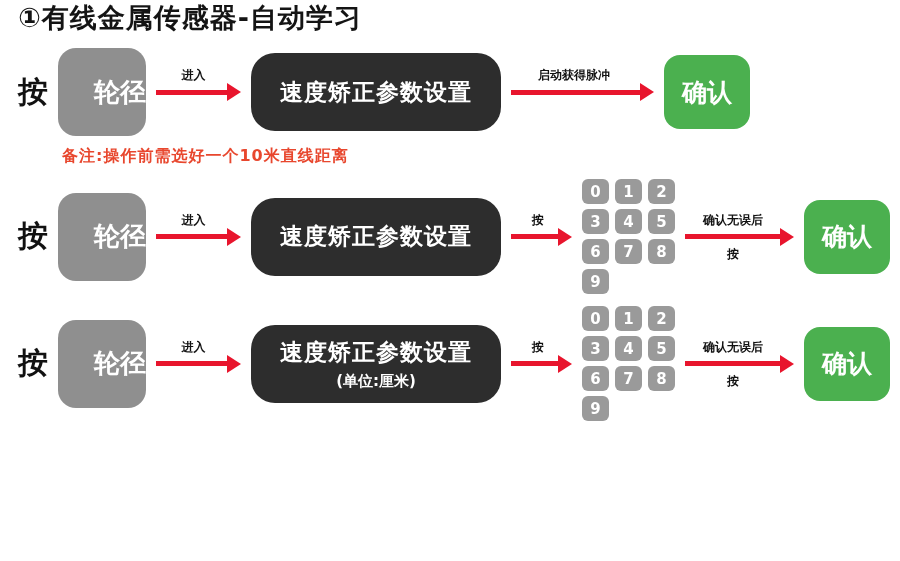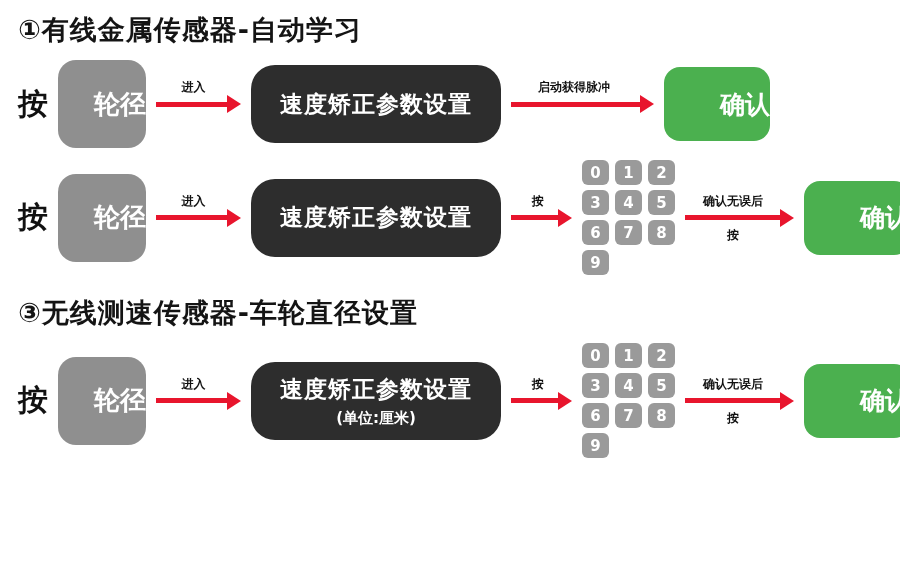--- a/index.html
+++ b/index.html
@@ -1,20 +1,20 @@
 <!DOCTYPE html>
 <html><head>
 <meta charset="utf-8">
 <style>
   * { margin:0; padding:0; box-sizing:border-box; }
   body { background:#ffffff; font-family:"DejaVu Sans","Liberation Sans",sans-serif; }
   .canvas { position:relative; width:900px; height:561px; background:#ffffff; overflow:hidden; color:#111; }
 
   .title { font-size:27px; font-weight:bold; color:#141414; margin-left:18px; letter-spacing:1px; }
-  .s1 .title { padding-top:12px; }
+  .s1 .title { }
   .s2 .title { margin-top:18px; }
   .s3 .title { margin-top:20px; }
 
   .flow { display:flex; align-items:center; gap:10px; padding-left:18px; margin-top:12px; }
 
   .press { font-size:30px; font-weight:bold; color:#111; }
 
   .btn-gray {
     width:88px; height:88px; background:#8f8f8f; border-radius:18px;
     display:flex; align-items:center; justify-content:center; flex:0 0 auto;
@@ -23,22 +23,22 @@
 
   .panel {
     min-width:250px; height:78px; background:#2d2d2d; border-radius:24px;
     display:flex; flex-direction:column; align-items:center; justify-content:center;
     padding:0 24px; flex:0 0 auto;
   }
   .panel .ptitle { color:#ffffff; font-size:23px; font-weight:bold; letter-spacing:1px; white-space:nowrap; }
   .panel .psub { color:#ffffff; font-size:15px; font-weight:bold; margin-top:4px; }
 
   .btn-green {
-    width:106px; height:74px; background:#4bb04f; border-radius:16px;
-    display:flex; align-items:center; justify-content:flex-end; flex:0 0 auto;
+    width:86px; height:74px; background:#4bb04f; border-radius:16px;
+    display:flex; align-items:center; justify-content:center; flex:0 0 auto;
   }
   .btn-green span { color:#ffffff; font-size:25px; font-weight:bold; }
 
   .arrow { position:relative; display:flex; align-items:center; flex:0 0 auto; }
   .shaft { display:inline-block; width:var(--w,70px); height:5px; background:#e8152d; position:relative; margin-right:13px; }
   .shaft::after {
     content:""; position:absolute; right:-13px; top:50%; transform:translateY(-50%);
     border-left:14px solid #e8152d; border-top:9px solid transparent; border-bottom:9px solid transparent;
   }
   .albl { position:absolute; left:44%; transform:translateX(-50%); white-space:nowrap;
@@ -76,20 +76,21 @@
         <span class="ptitle">速度矫正参数设置</span>
       </div>
       <div class="arrow" style="--w:130px">
         <span class="albl top">启动获得脉冲</span>
         <span class="shaft"></span>
       </div>
       <div class="btn-green">
         <span>确认</span>
       </div>
     </div>
+    <div class="note">备注:操作前需选好一个10米直线距离</div>
   </div>
 
   <div class="section s2">
     <div class="flow">
       <span class="press">按</span>
       <div class="btn-gray">
         <span>轮径</span>
       </div>
       <div class="arrow" style="--w:72px">
         <span class="albl top">进入</span>
@@ -119,21 +120,20 @@
         <span class="shaft"></span>
         <span class="albl bottom">按</span>
       </div>
       <div class="btn-green">
         <span>确认</span>
       </div>
     </div>
   </div>
 
   <div class="section s3">
-    <div class="title">③无线测速传感器-车轮直径设置</div>
     <div class="flow">
       <span class="press">按</span>
       <div class="btn-gray">
         <span>轮径</span>
       </div>
       <div class="arrow" style="--w:72px">
         <span class="albl top">进入</span>
         <span class="shaft"></span>
       </div>
       <div class="panel">

